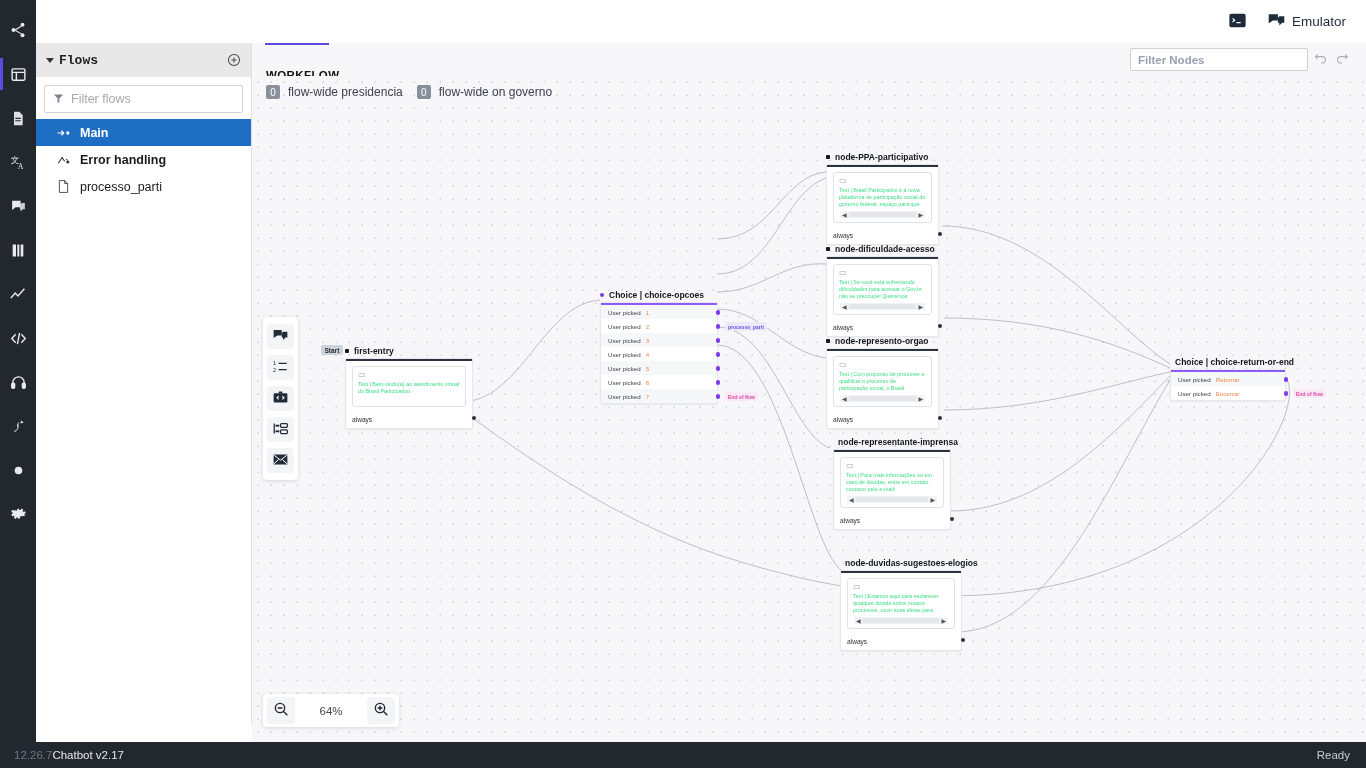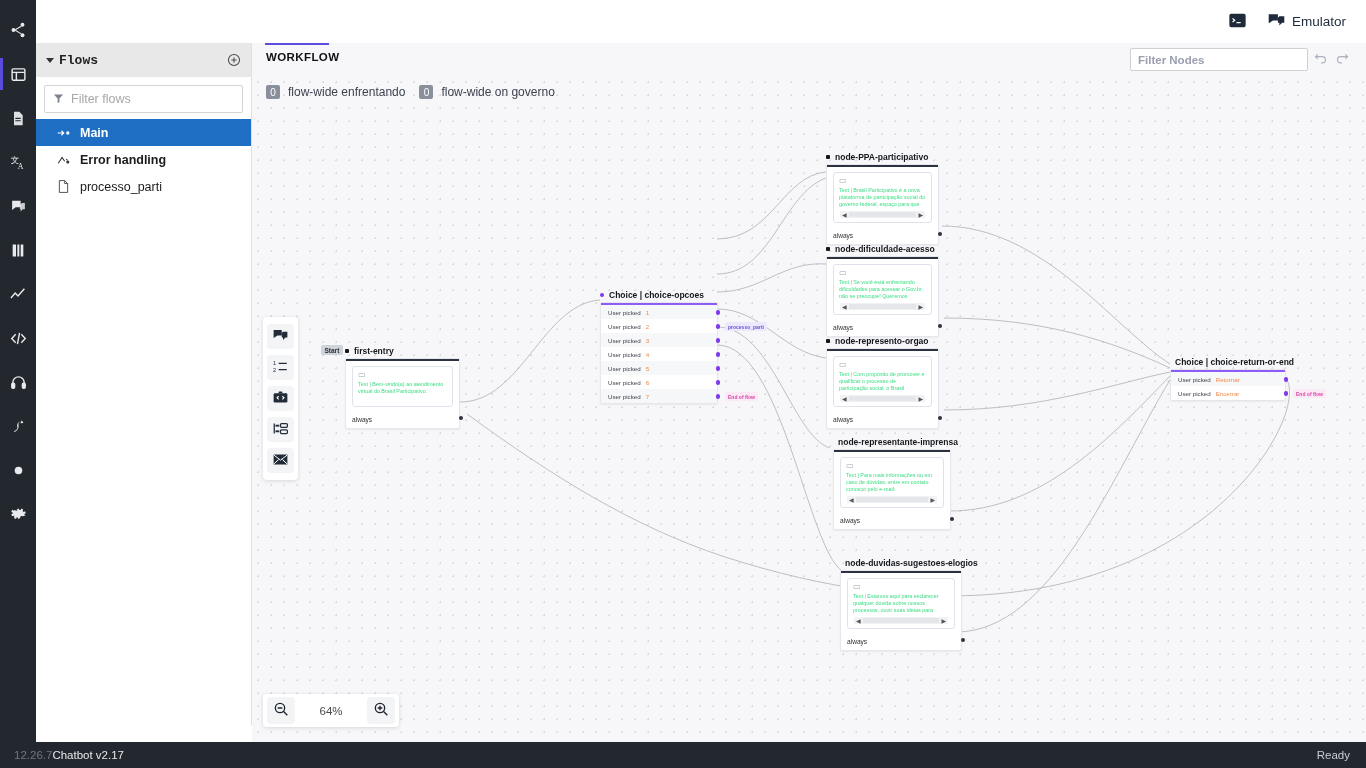--- a/index.html
+++ b/index.html
@@ -79,21 +79,21 @@
   
   #wf-header {
     position: absolute; left: 252px; top: 43px; width: 1114px; height: 33px;
     background: #f7f7f9;
   }
   #wf-tab {
     position: absolute; left: 13px; top: 0; width: 64px; height: 2px;
     background: #5b4ce0;
   }
   #wf-title {
-    position: absolute; left: 14px; top: 8px;
+    position: absolute; left: 14px; top: 26px;
     font-size: 11.5px; font-weight: bold; color: #111; letter-spacing: .4px;
   }
   #filter-nodes-box {
     position: absolute; right: 58px; top: 5px; width: 178px; height: 23px;
     border: 1px solid #cfcfd6; background: #fff; border-radius: 2px;
     display: flex; align-items: center; padding: 0 7px;
   }
   #filter-nodes-input {
     border: none; outline: none; width: 100%; font-size: 11.5px; color: #333;
     font-family: "Liberation Sans", sans-serif;
@@ -421,21 +421,21 @@
         <path d="M16.5 5.5L20 9l-3.5 3.5"></path>
     </svg>
   </span>
 </div>
 
 <div id="canvas">
 
   <div id="flow-wide-row">
     <div class="fw-group">
       <span class="fw-count">0</span>
-      <span class="fw-label">flow-wide enfrentando</span>
+      <span class="fw-label">flow-wide presidencia</span>
     </div>
     <div class="fw-group">
       <span class="fw-count">0</span>
       <span class="fw-label">flow-wide on governo</span>
     </div>
   </div>
 
   <svg id="edges-svg">
     <g fill="none" stroke="#b6b8be" stroke-width="0.9">
 
@@ -519,21 +519,21 @@
     <div class="zbtn">
       <span>
         <svg width="16" height="16" viewBox="0 0 24 24" fill="none" stroke="currentColor" stroke-width="2">
           <circle cx="10.5" cy="10.5" r="7"></circle>
             <path d="M15.5 15.5L21.5 21.5M7 10.5h7M10.5 7v7"></path>
         </svg>
       </span>
     </div>
   </div>
 
-  <div class="node" style="left:93px; top:270px; width:115px;">
+  <div class="node" style="left:93px; top:270px; width:128px;">
     <div class="start-chip">Start</div>
     <div class="node-title">
       <span class="node-dot"></span>
       <span>first-entry</span>
     </div>
     <div class="node-body">
       <div class="node-topbar dark"></div>
       <div class="msg-card">
         <div class="msg-icon">▭</div>
         <div class="msg-text">Text | Bem-vindo(a) ao atendimento virtual do Brasil Participativo.</div>

